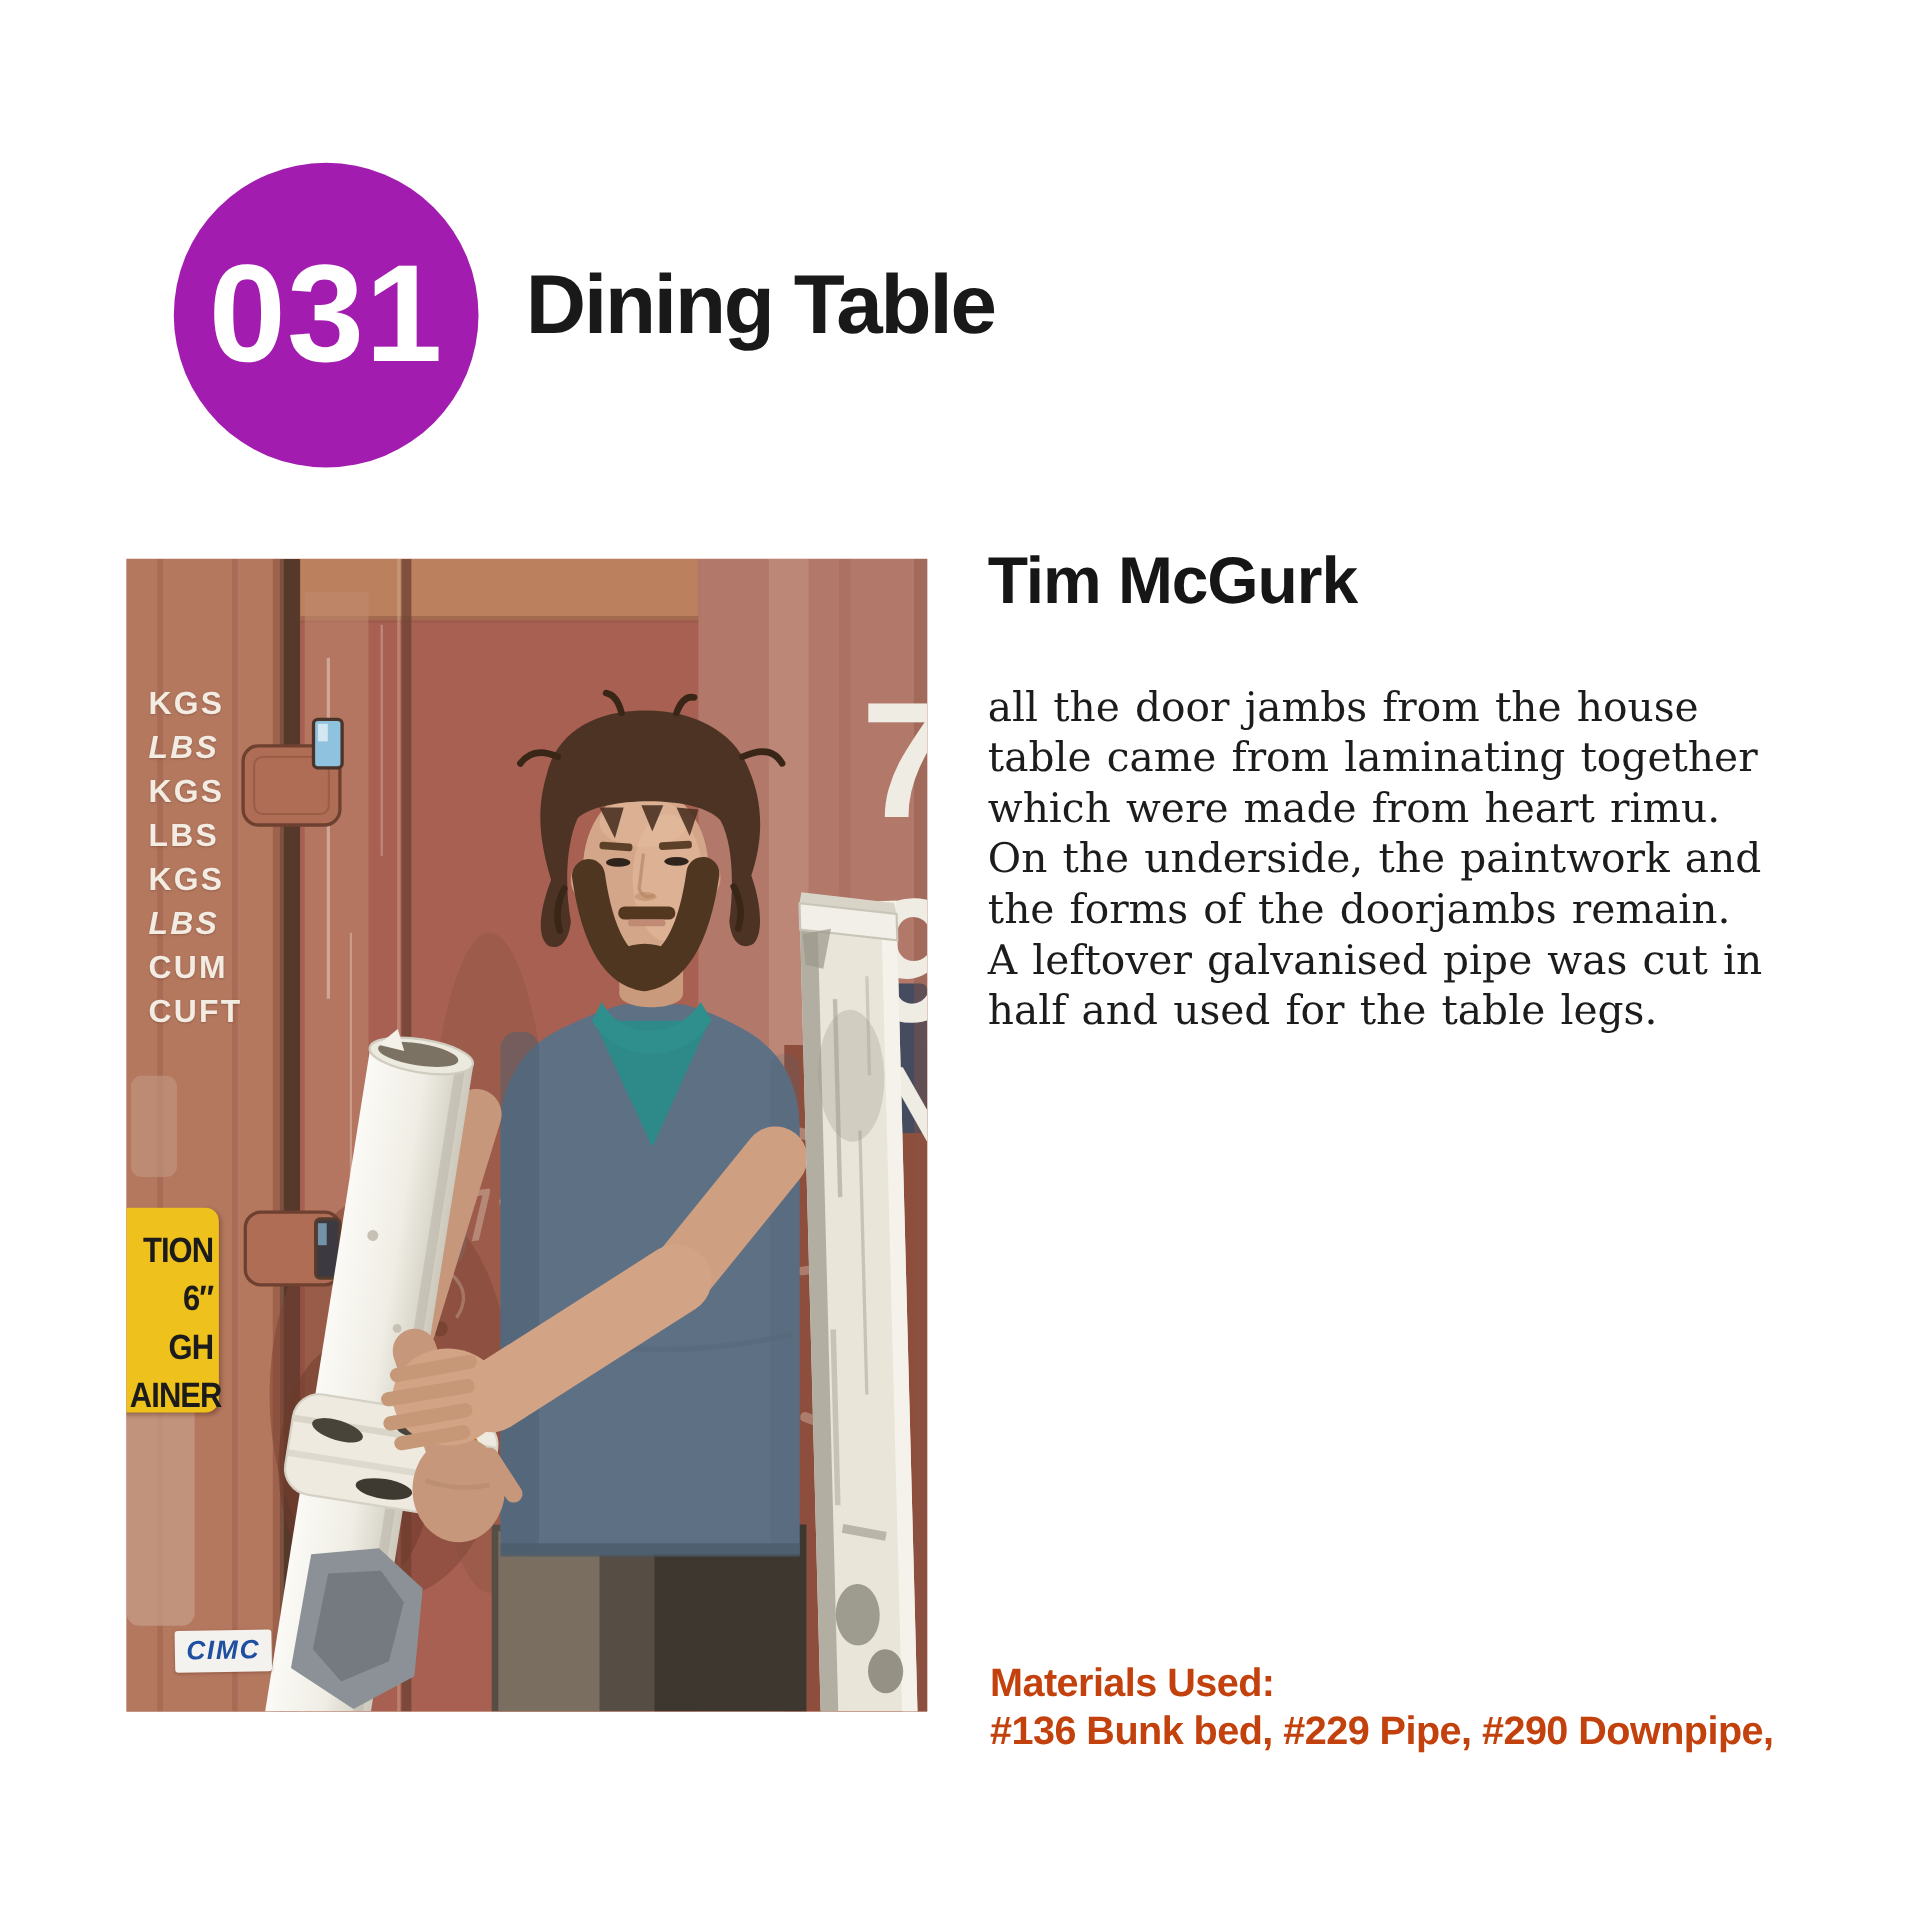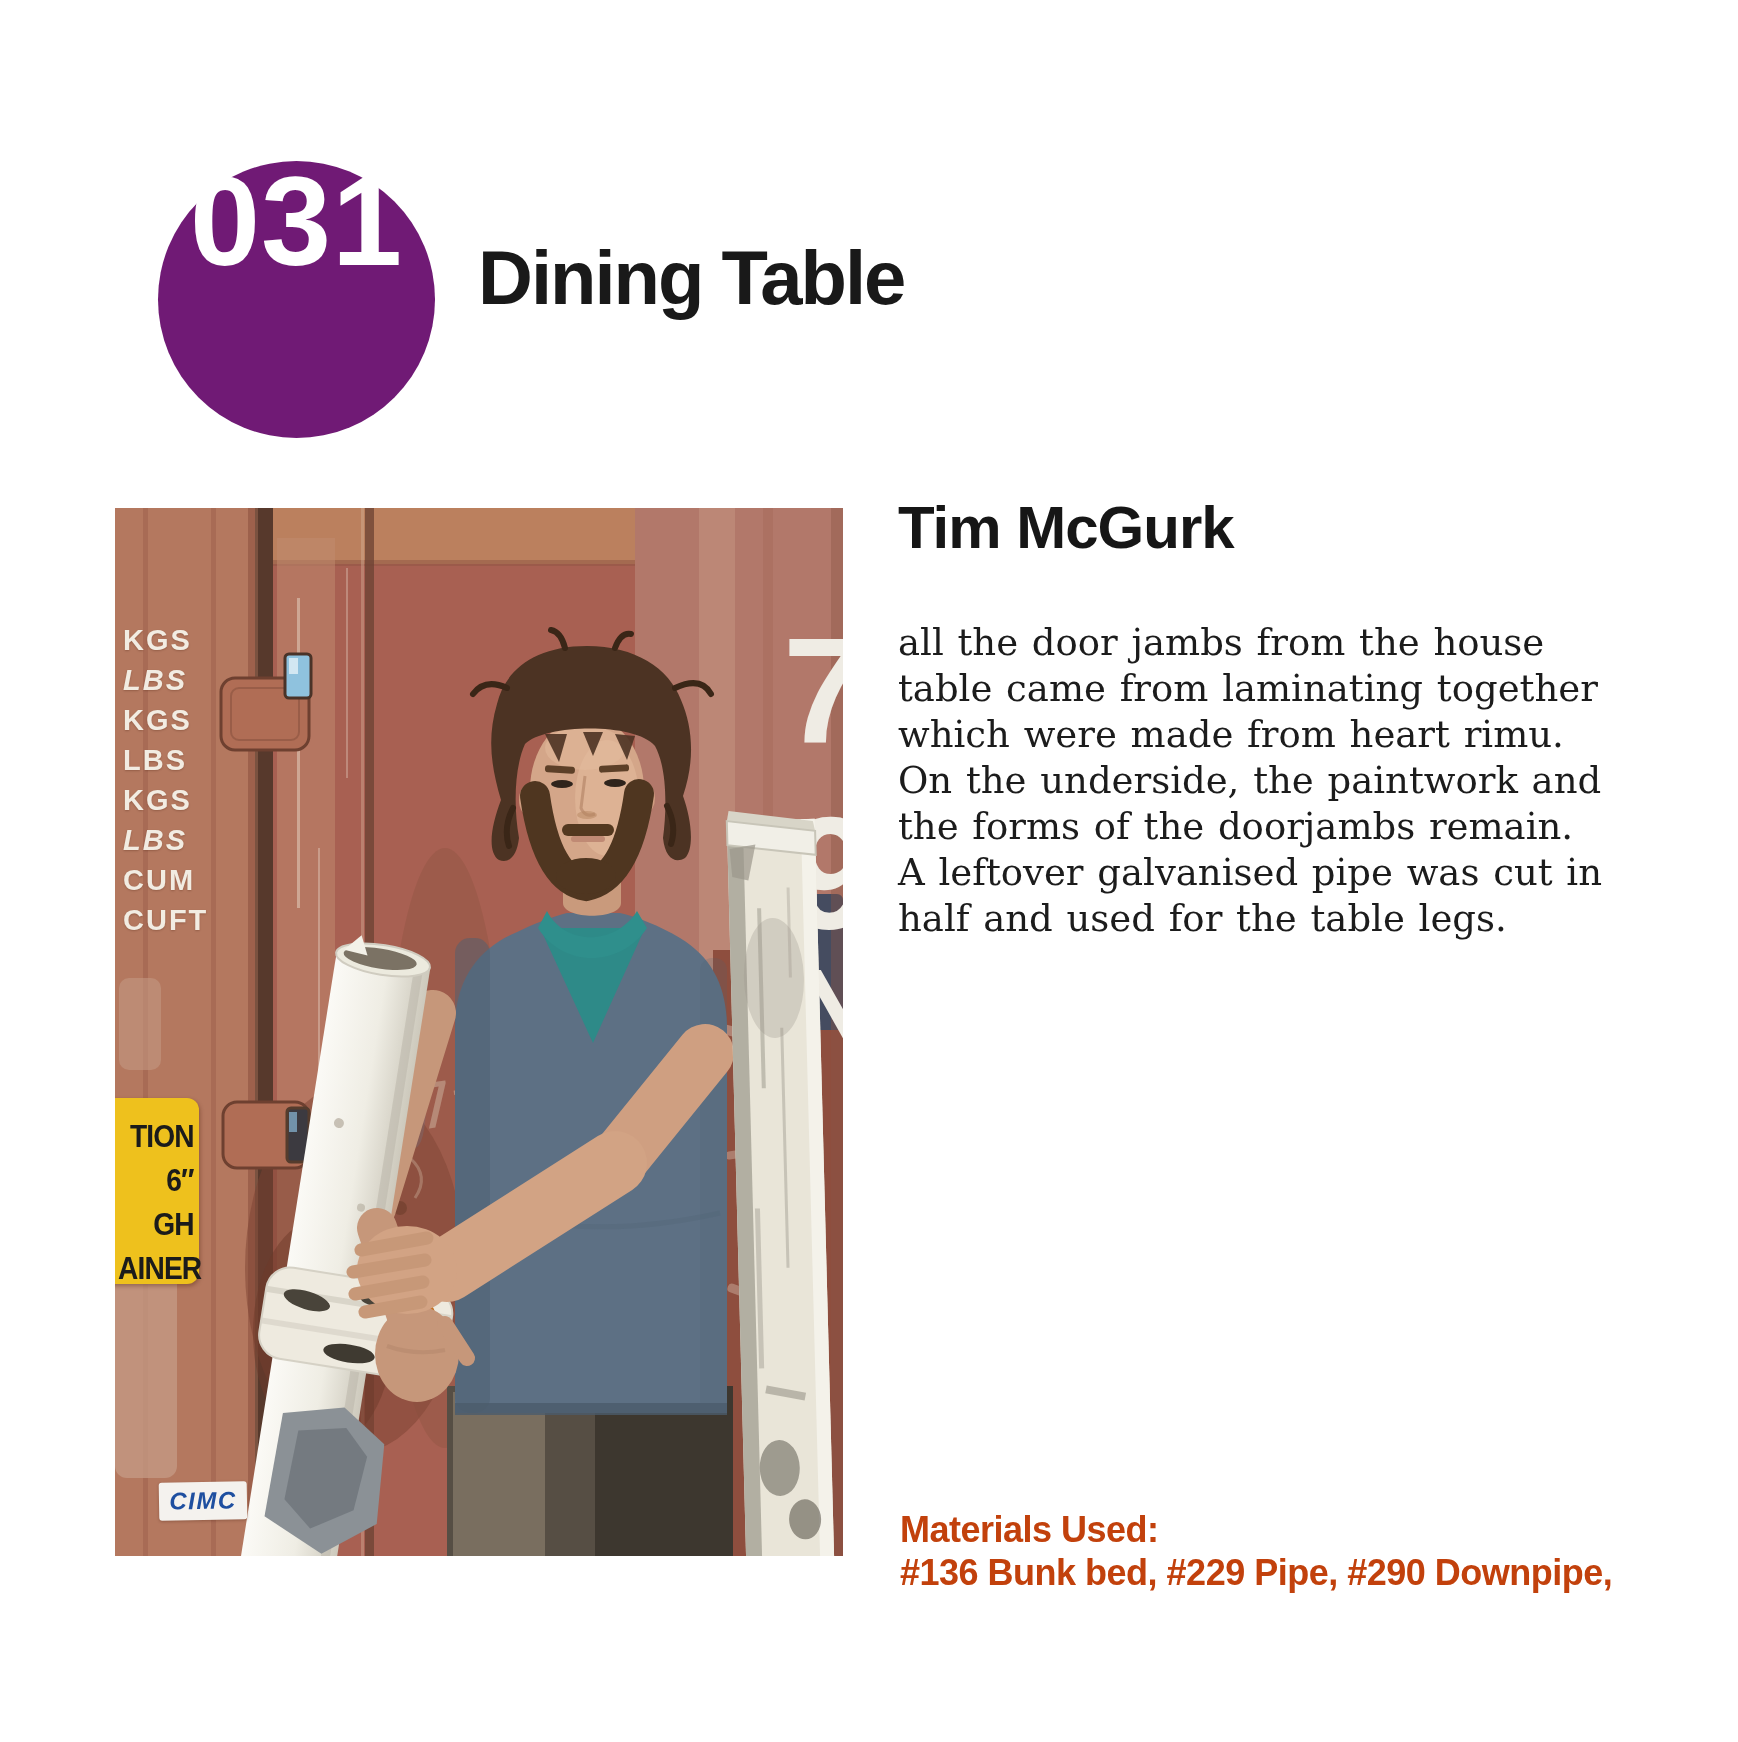--- a/index.html
+++ b/index.html
@@ -1,41 +1,41 @@
 <!DOCTYPE html>
 <html><head>
 <meta charset="utf-8">
 <style>
   html,body{margin:0;padding:0;background:#ffffff;}
   .page{position:relative;width:1738px;height:1742px;background:#ffffff;overflow:hidden;
         font-family:"Liberation Sans",sans-serif;}
 
   
-  .badge{position:absolute;left:158px;top:161px;width:277px;height:277px;border-radius:50%;
-         background:#701a75;display:flex;justify-content:center;}
+  .badge{position:absolute;left:158px;top:148px;width:277px;height:277px;border-radius:50%;
+         background:#a21caf;display:flex;align-items:center;justify-content:center;}
   .badge span{color:#ffffff;font-size:126px;font-weight:700;letter-spacing:1px;line-height:1;
               transform:translateY(-2px);}
   .page-title{position:absolute;left:478px;top:240px;margin:0;font-size:76px;font-weight:700;
               letter-spacing:-2px;color:#191919;white-space:nowrap;line-height:1;}
 
   
   .author{position:absolute;left:898px;top:498px;margin:0;font-size:60px;font-weight:700;
           letter-spacing:-1px;color:#161616;white-space:nowrap;line-height:1;}
   .body-text{position:absolute;left:898px;top:620px;width:780px;}
   .body-text p{margin:0;font-family:"DejaVu Serif",serif;font-size:37px;line-height:46px;
                color:#1c1c1c;white-space:nowrap;word-spacing:2px;}
   .materials{position:absolute;left:900px;top:1508px;width:780px;}
   .materials div{font-size:36px;font-weight:700;line-height:43px;color:#c2410c;
                  letter-spacing:-0.5px;white-space:nowrap;}
 
   
   .photo{position:absolute;left:115px;top:508px;width:728px;height:1048px;overflow:hidden;
          background:#ad6753;}
   .photo svg{position:absolute;left:0;top:0;}
-  .stencil{position:absolute;left:8px;top:112px;width:110px;}
+  .stencil{position:absolute;left:20px;top:112px;width:110px;}
   .stencil span{display:block;height:40px;line-height:40px;font-size:29px;font-weight:700;
                 letter-spacing:2px;color:#f2ece2;text-shadow:0 1px 2px rgba(60,20,5,.25);}
   .stencil span.it{font-style:italic;}
   .sticker{position:absolute;left:-8px;top:590px;width:92px;height:186px;background:#eec11d;
            border-radius:0 12px 12px 0;padding-top:16px;box-sizing:border-box;
            box-shadow:1px 2px 4px rgba(60,20,5,.35);}
   .sticker span{display:block;height:44px;line-height:44px;font-size:32px;font-weight:700;
                 color:#1b1b1b;text-align:right;padding-right:6px;letter-spacing:-1px;
                 transform:scaleX(.88);transform-origin:right center;}
   .cimc{position:absolute;left:44px;top:974px;width:88px;height:38px;background:#f4f2ee;

